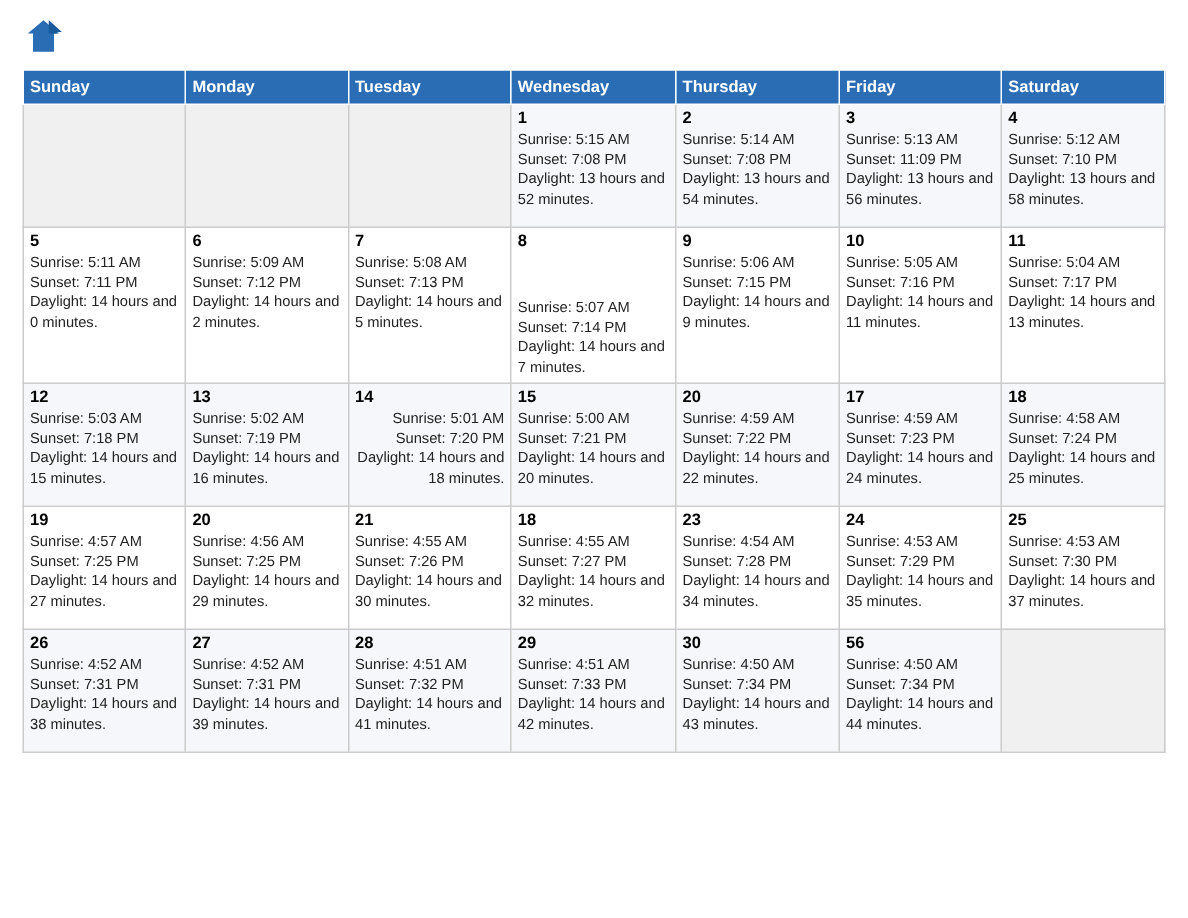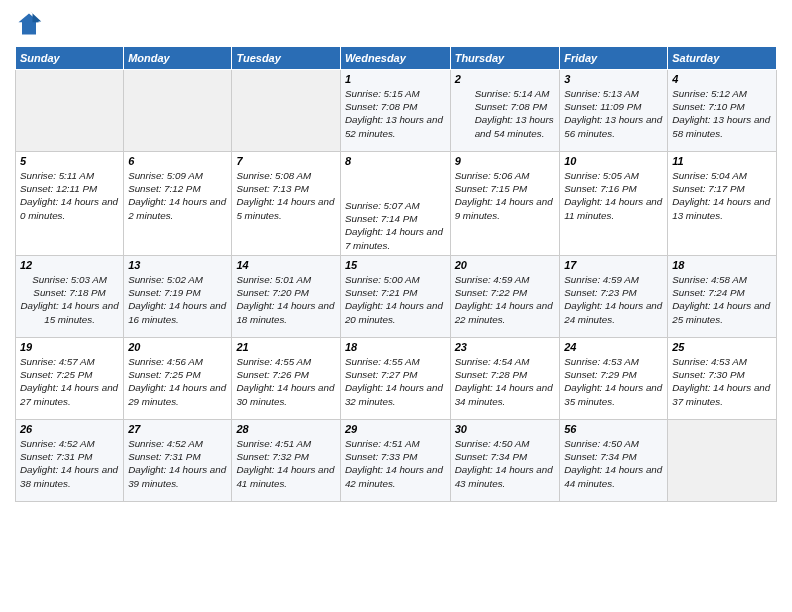--- a/index.html
+++ b/index.html
@@ -7,21 +7,20 @@
       font-family: Arial, sans-serif;
       background: #fff;
       width: 792px;
       height: 612px;
       overflow: hidden;
     }
     .page {
       width: 792px;
       height: 612px;
       padding: 10px 15px;
-      font-style: italic;
     }
     .header {
       display: flex;
       justify-content: space-between;
       align-items: flex-start;
       margin-bottom: 8px;
     }
     .logo {
       display: flex;
       align-items: center;
@@ -134,42 +133,42 @@
           <td class="empty"></td>
           <td class="empty"></td>
           <td>
             <span class="day-num">1</span>
             <div class="day-info" style="white-space: pre-line;">Sunrise: 5:15 AM
 Sunset: 7:08 PM
 Daylight: 13 hours and 52 minutes.</div>
           </td>
           <td>
             <span class="day-num">2</span>
-            <div class="day-info" style="white-space: pre-line; margin-left: 20px;">Sunrise: 5:14 AM
+            <div class="day-info" style="white-space: pre-line;">Sunrise: 5:14 AM
 Sunset: 7:08 PM
 Daylight: 13 hours and 54 minutes.</div>
           </td>
           <td>
             <span class="day-num">3</span>
             <div class="day-info" style="white-space: pre-line;">Sunrise: 5:13 AM
 Sunset: 11:09 PM
 Daylight: 13 hours and 56 minutes.</div>
           </td>
           <td>
             <span class="day-num">4</span>
             <div class="day-info" style="white-space: pre-line;">Sunrise: 5:12 AM
 Sunset: 7:10 PM
 Daylight: 13 hours and 58 minutes.</div>
           </td>
         </tr>
         <tr>
           <td>
             <span class="day-num">5</span>
             <div class="day-info" style="white-space: pre-line;">Sunrise: 5:11 AM
-Sunset: 12:11 PM
+Sunset: 7:11 PM
 Daylight: 14 hours and 0 minutes.</div>
           </td>
           <td>
             <span class="day-num">6</span>
             <div class="day-info" style="white-space: pre-line;">Sunrise: 5:09 AM
 Sunset: 7:12 PM
 Daylight: 14 hours and 2 minutes.</div>
           </td>
           <td>
             <span class="day-num">7</span>
@@ -198,33 +197,33 @@
           <td>
             <span class="day-num">11</span>
             <div class="day-info" style="white-space: pre-line;">Sunrise: 5:04 AM
 Sunset: 7:17 PM
 Daylight: 14 hours and 13 minutes.</div>
           </td>
         </tr>
         <tr>
           <td>
             <span class="day-num">12</span>
-            <div class="day-info" style="white-space: pre-line; text-align: center;">Sunrise: 5:03 AM
+            <div class="day-info" style="white-space: pre-line;">Sunrise: 5:03 AM
 Sunset: 7:18 PM
 Daylight: 14 hours and 15 minutes.</div>
           </td>
           <td>
             <span class="day-num">13</span>
             <div class="day-info" style="white-space: pre-line;">Sunrise: 5:02 AM
 Sunset: 7:19 PM
 Daylight: 14 hours and 16 minutes.</div>
           </td>
           <td>
             <span class="day-num">14</span>
-            <div class="day-info" style="white-space: pre-line;">Sunrise: 5:01 AM
+            <div class="day-info" style="white-space: pre-line; text-align: right;">Sunrise: 5:01 AM
 Sunset: 7:20 PM
 Daylight: 14 hours and 18 minutes.</div>
           </td>
           <td>
             <span class="day-num">15</span>
             <div class="day-info" style="white-space: pre-line;">Sunrise: 5:00 AM
 Sunset: 7:21 PM
 Daylight: 14 hours and 20 minutes.</div>
           </td>
           <td>

